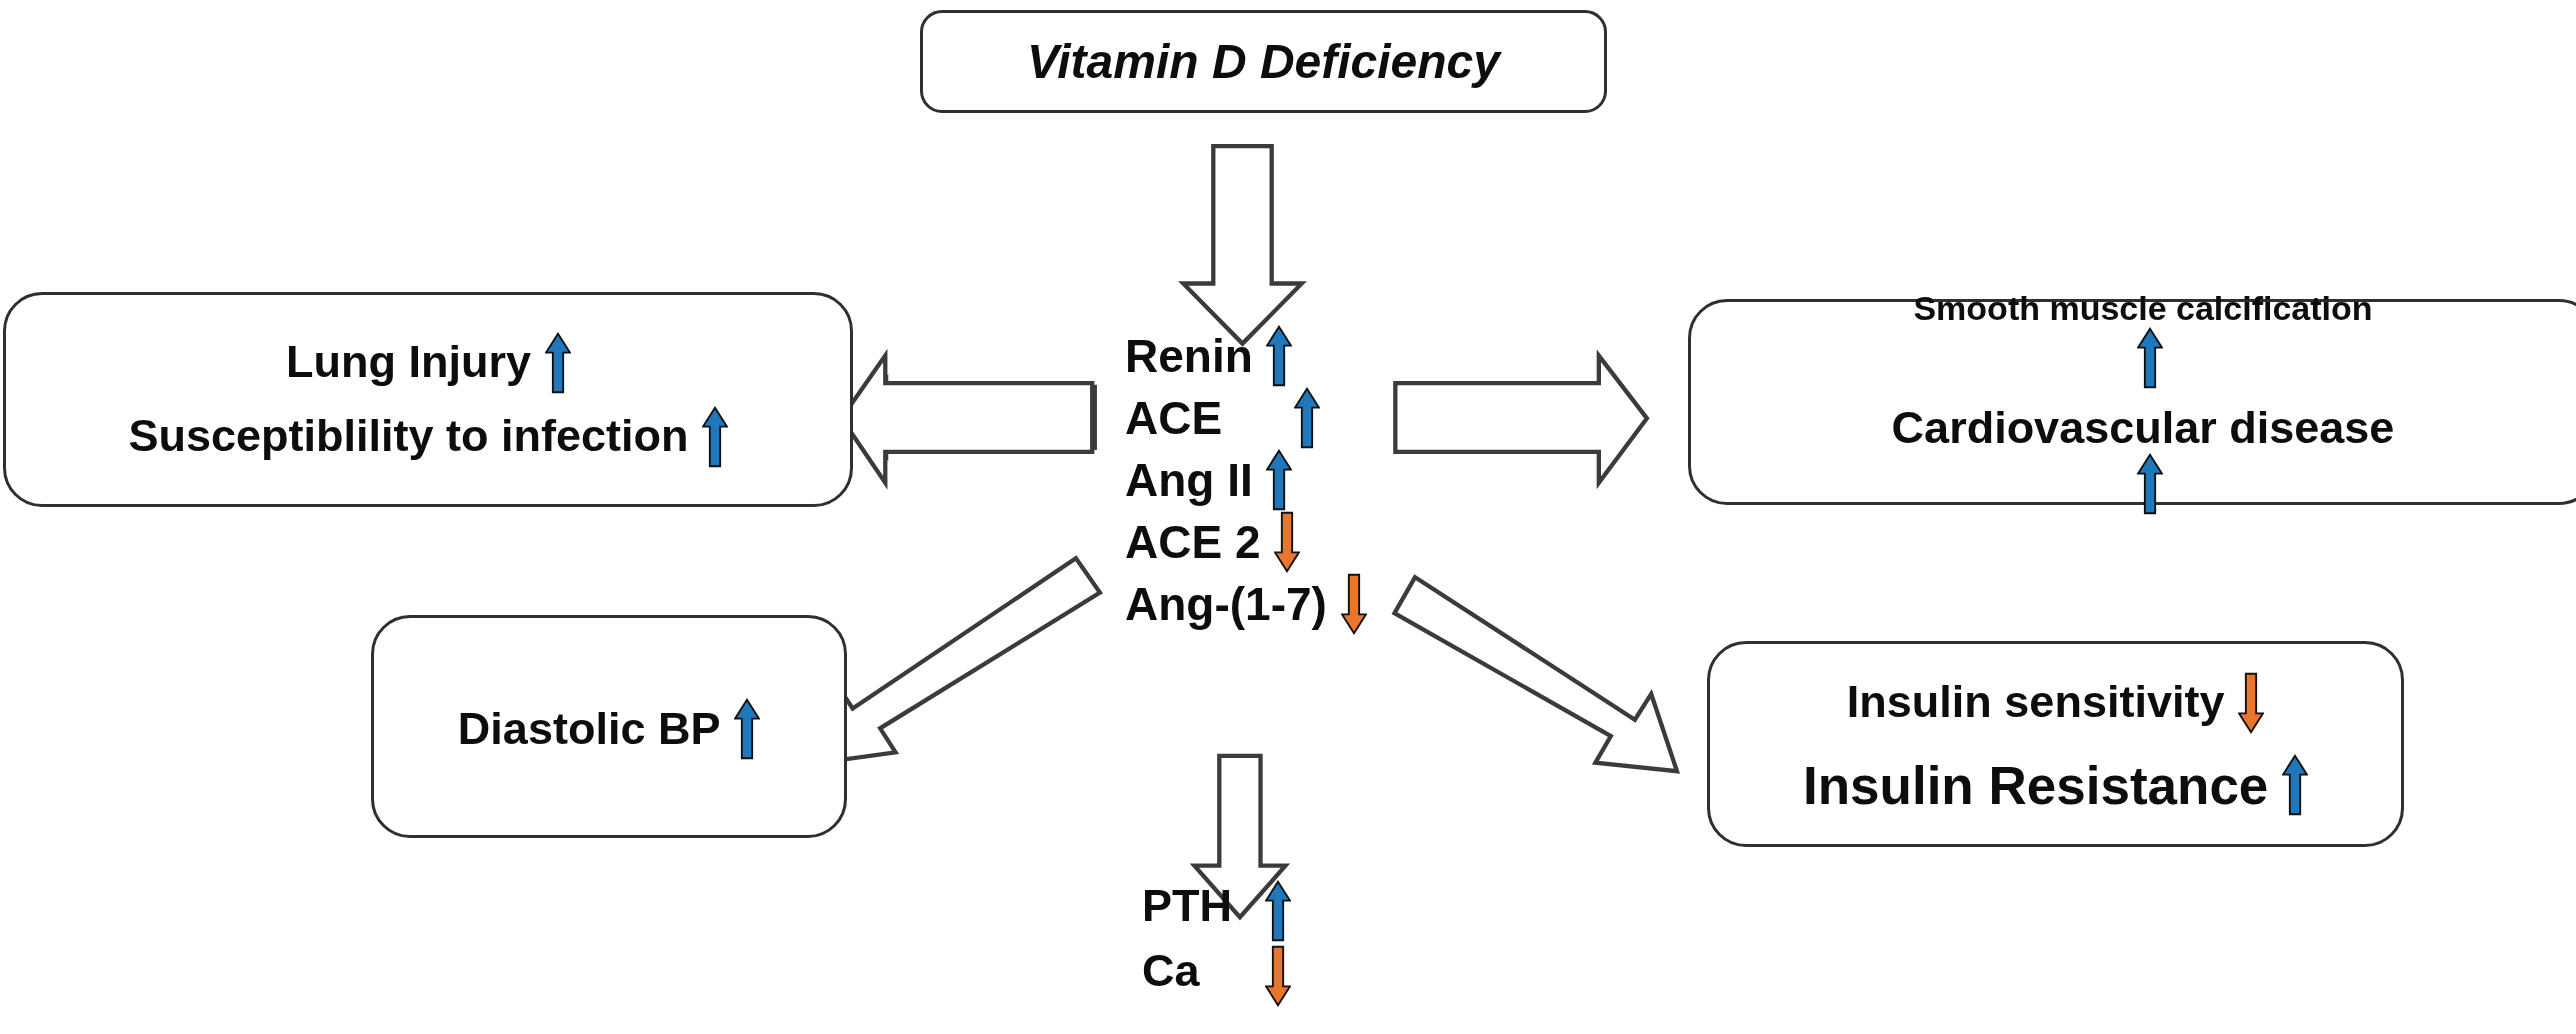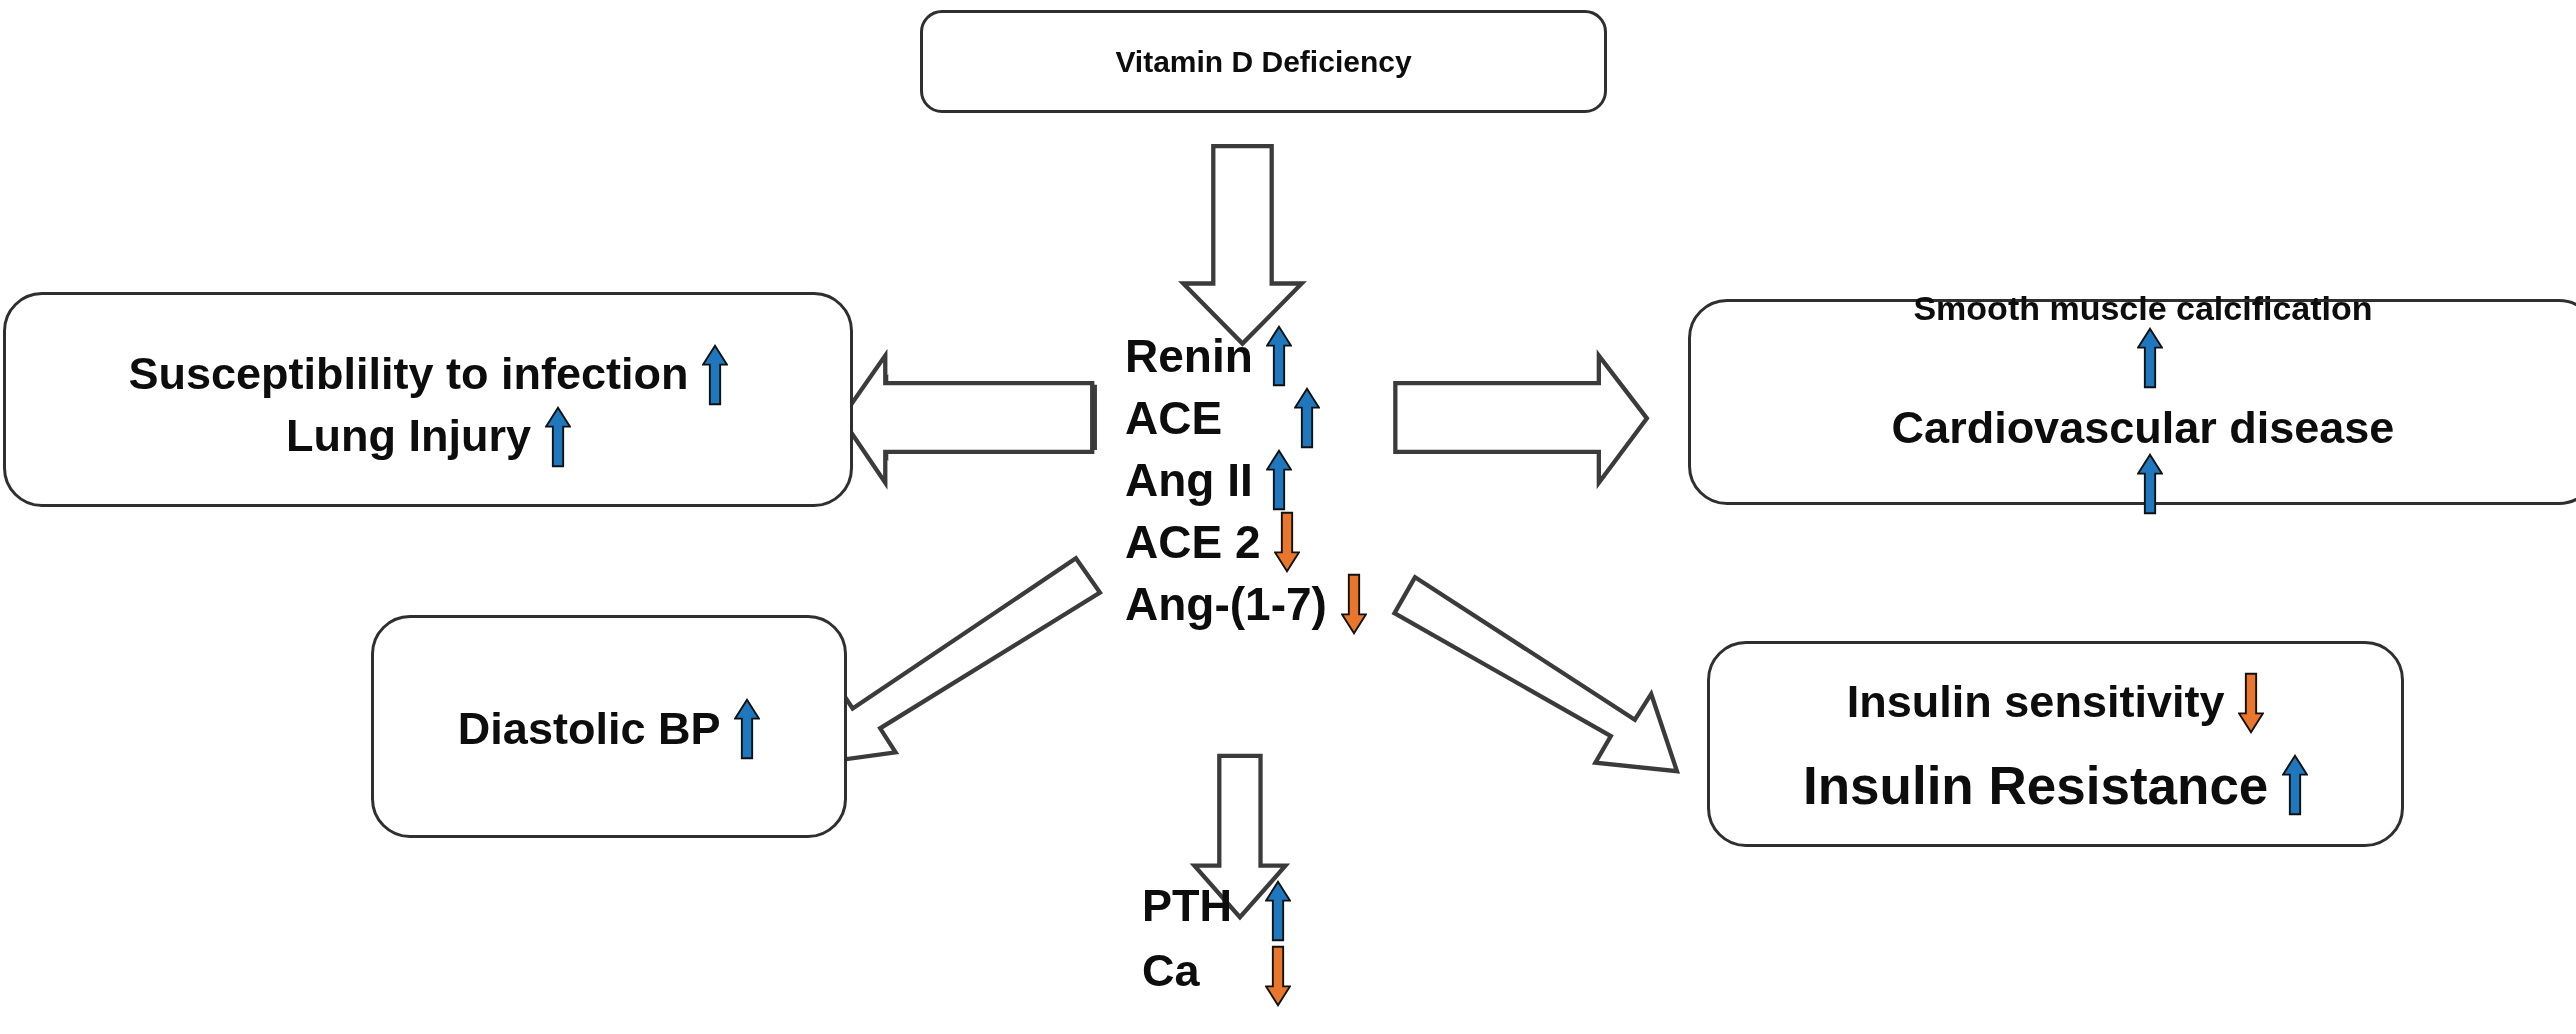--- a/index.html
+++ b/index.html
@@ -118,38 +118,38 @@
     <polygon class="block-arrow" points="1625,446 1862,446 1862,414 1918,487 1862,562 1862,526 1625,526" stroke="#3B3B3B"></polygon>
 
     <polygon class="block-arrow" points="1253,650 1281,690 1025,848 1043,876 948,889 975,798 993,825" stroke="#3B3B3B"></polygon>
 
     <polygon class="block-arrow" points="1648,672 1624,714 1876,857 1858,888 1953,898 1923,808 1904,838" stroke="#3B3B3B"></polygon>
 
     <polygon class="block-arrow" points="1420,880 1468,880 1468,1008 1497,1008 1444,1068 1391,1008 1420,1008" stroke="#3B3B3B"></polygon>
   </svg>
 
   <div class="node-box" id="box-root" style="left:920px; top:10.3px; width:687px; height:103px; border-radius:22px;">
-    <div class="node-line" style="font-size:30px;">
+    <div class="node-line" style="font-size:48px;font-style:italic;">
       <span class="lbl">Vitamin D Deficiency</span>
     </div>
   </div>
 
   <div class="node-box" id="box-left-top" style="left:3.4px; top:292px; width:850px; height:215px;">
+
+    <div class="node-line" style="font-size:45px;">
+      <span class="lbl">Lung Injury</span>
+      <span class="trend sz-md gap-l">
+        <svg viewBox="0 0 30 72">
+            <polygon points="15,2 29,24 21,24 21,70 9,70 9,24 1,24" fill="#1F77BE" stroke="#111111" stroke-width="2.2" stroke-linejoin="miter"></polygon>
+          </svg>
+      </span>
+    </div>
 
     <div class="node-line" style="font-size:45px; margin-top:12px;">
       <span class="lbl">Susceptiblility to infection</span>
-      <span class="trend sz-md gap-l">
-        <svg viewBox="0 0 30 72">
-            <polygon points="15,2 29,24 21,24 21,70 9,70 9,24 1,24" fill="#1F77BE" stroke="#111111" stroke-width="2.2" stroke-linejoin="miter"></polygon>
-          </svg>
-      </span>
-    </div>
-
-    <div class="node-line" style="font-size:45px;">
-      <span class="lbl">Lung Injury</span>
       <span class="trend sz-md gap-l">
         <svg viewBox="0 0 30 72">
             <polygon points="15,2 29,24 21,24 21,70 9,70 9,24 1,24" fill="#1F77BE" stroke="#111111" stroke-width="2.2" stroke-linejoin="miter"></polygon>
           </svg>
       </span>
     </div>
   </div>
 
   <div class="node-box" id="box-left-bottom" style="left:371px; top:615px; width:476px; height:223px;">
 

